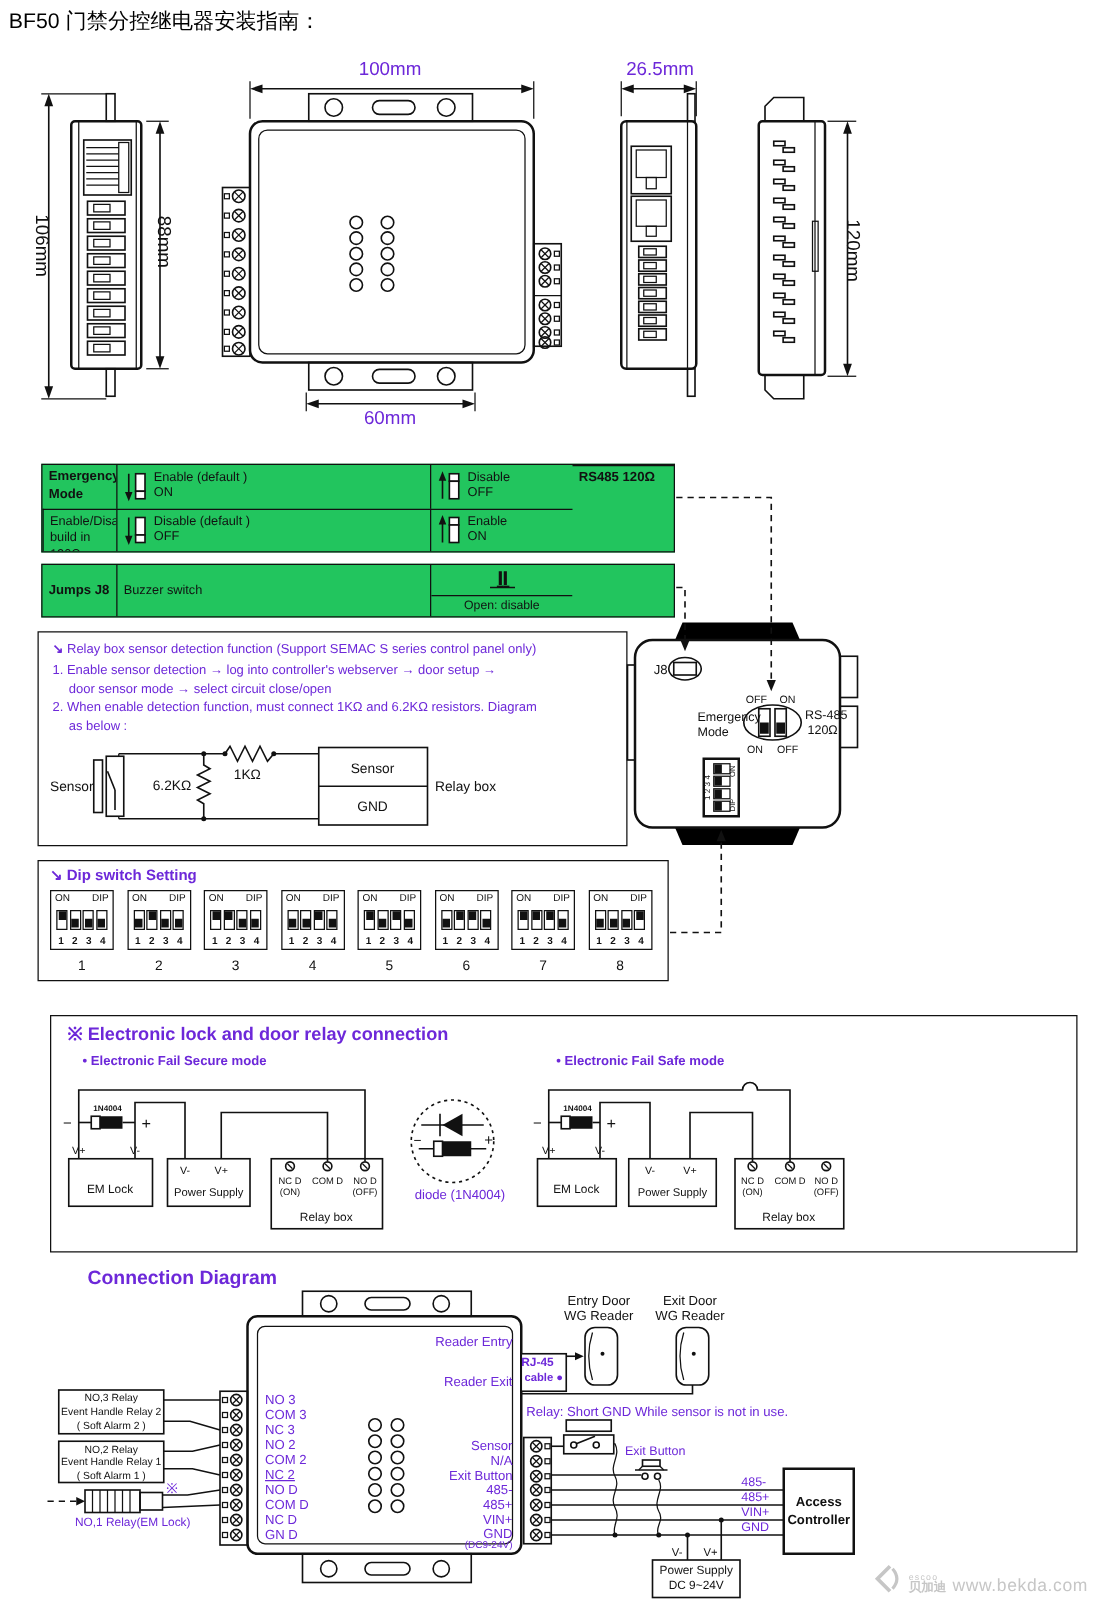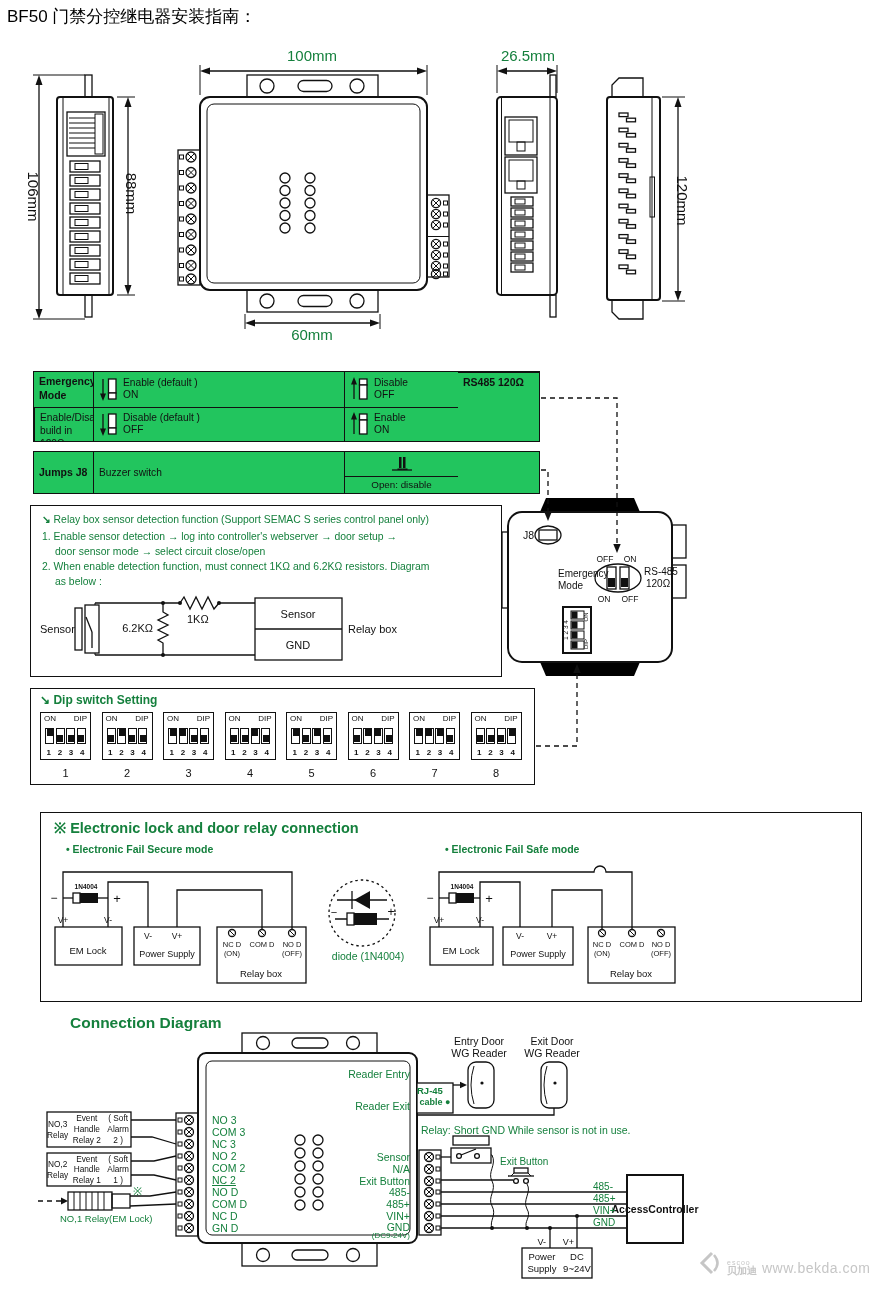--- a/index.html
+++ b/index.html
@@ -1,18 +1,18 @@
 <!DOCTYPE html>
 <html><head>
 <meta charset="utf-8">
 <style>
   html,body{margin:0;padding:0;background:#fff}
   #app{position:relative;width:890px;height:1289px;background:#fff;color:#111;
        font-family:"Liberation Sans",sans-serif;overflow:hidden}
-  .lbl{position:absolute;color:#15803d;white-space:nowrap;line-height:1.15}
+  .lbl{position:absolute;color:#6d28d9;white-space:nowrap;line-height:1.15}
   svg.draw{position:absolute;overflow:visible}
   svg.draw line, svg.draw path, svg.draw rect, svg.draw circle, svg.draw ellipse, svg.draw polyline
     {stroke:#111;fill:none;stroke-width:1.3}
   svg.draw .f{fill:#111;stroke:none}
   svg.draw .wf{fill:#fff;stroke:#111}
   svg.draw .t{fill:#111;stroke:none;font-family:"Liberation Sans",sans-serif}
   svg.draw .thk{stroke-width:2}
   svg.draw .thin{stroke-width:1}
   svg.draw .dash{stroke-dasharray:5 4}
   
@@ -41,21 +41,21 @@
   .dhandle.on{top:0.5px}.dhandle.off{bottom:0.5px}
   .dipnums{display:flex;justify-content:space-between;font-size:8px;font-weight:bold;padding:0 2.5px}
   .dipno{margin-top:7px;font-size:11px}
   .vdim{position:absolute;text-align:center;font-size:15px;transform:rotate(90deg)}
   .wm{position:absolute;left:698px;top:1250px;display:flex;align-items:flex-end;gap:5px;color:#c6c6c6}
   .wm .col{display:flex;flex-direction:column;line-height:1;align-items:flex-start}
   .wm .s1{font-size:7px;letter-spacing:1px}
   .wm .s2{font-size:10px;font-weight:bold}
   .wm .url{font-size:14px;letter-spacing:0.5px}
   .rdrlbl{position:absolute;text-align:center;font-size:10.5px;line-height:12px}
-  .boxtxt{position:absolute;display:flex;flex-direction:row;align-items:center;justify-content:center;
+  .boxtxt{position:absolute;display:flex;flex-direction:column;align-items:center;justify-content:center;
           text-align:center;box-sizing:border-box}
 </style>
 </head>
 <body>
 
 <div id="app">
 
   <div class="lbl" style="left:7px;top:7px;font-size:17px;color:#000">BF50 门禁分控继电器安装指南：</div>
 
   <svg class="draw" style="left:25px;top:60px" width="130" height="300" viewBox="0 0 130 300">

